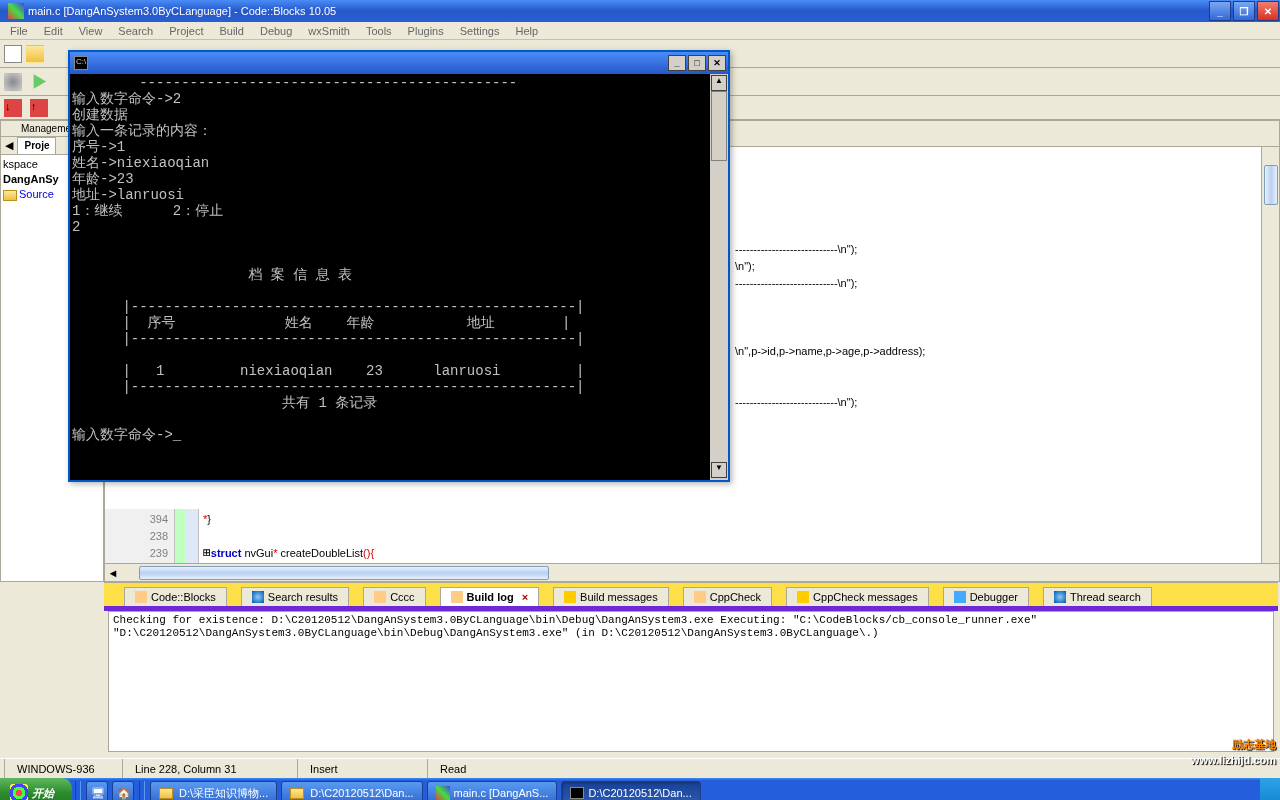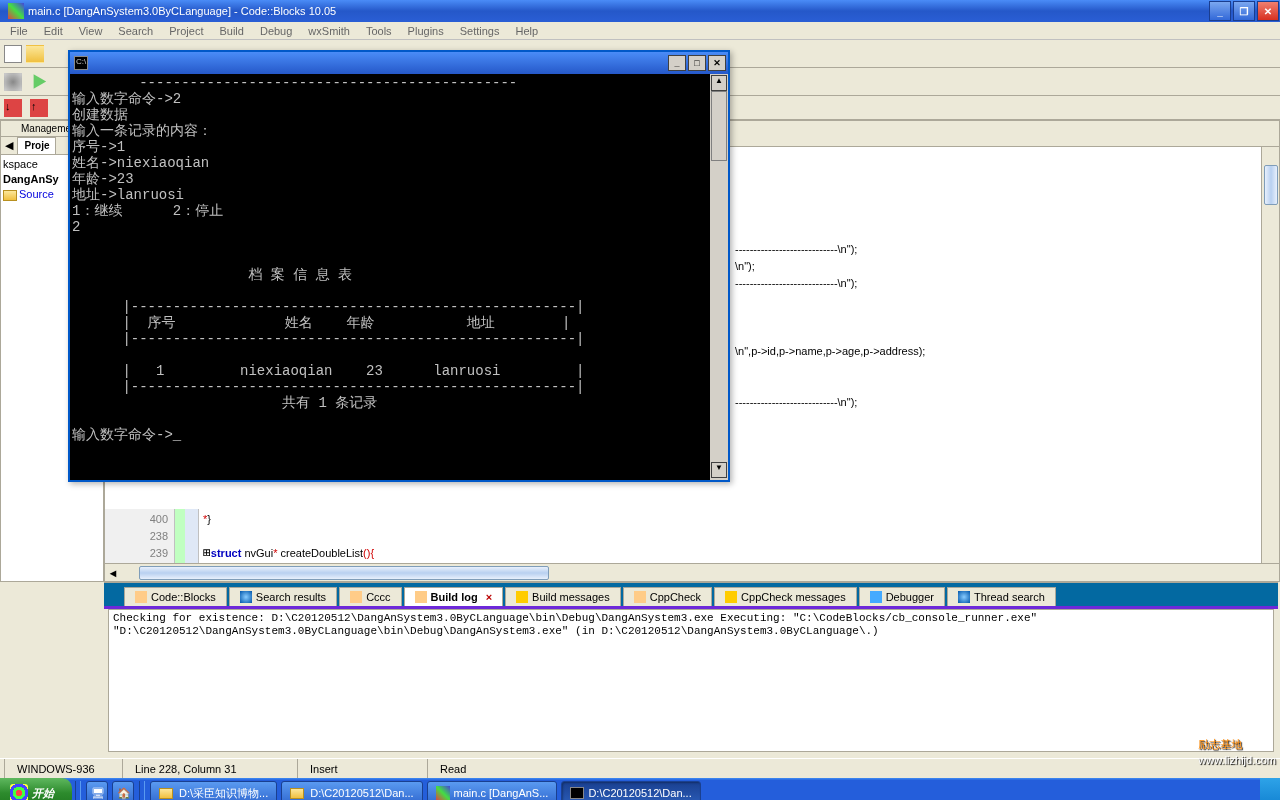--- a/index.html
+++ b/index.html
@@ -31,21 +31,21 @@
 .code-content{flex:1;font-family:'Courier New',monospace;font-size:13px;line-height:17px;padding:2px 4px;white-space:pre;color:#000}
 .code-content .kw{color:#0000c0;font-weight:bold}
 .code-content .op{color:#d00000}
 .hscroll{height:18px;background:#ece9d8;border-top:1px solid #aca899;display:flex;align-items:center}
 .hscroll-thumb{width:410px;height:14px;background:linear-gradient(to bottom,#e8f0fc,#b8d0f0,#e8f0fc);border:1px solid #7f9db9;margin-left:18px;border-radius:2px}
 .vscroll{position:absolute;right:0;top:0;width:18px;height:100%;background:#ece9d8;border-left:1px solid #aca899}
 .vscroll-thumb{position:absolute;top:18px;width:14px;height:40px;left:2px;background:linear-gradient(to right,#e8f0fc,#b8d0f0,#e8f0fc);border:1px solid #7f9db9;border-radius:2px}
 .logs-panel{height:174px;background:#ece9d8;border-top:1px solid #aca899;margin:0 2px 2px 104px;display:flex;flex-direction:column}
 .logs-header{padding:3px 6px;background:#ece9d8;border-bottom:1px solid #aca899;display:flex;font-size:10px}
 .logs-close{margin-left:auto;width:14px;height:14px;text-align:center;font-size:10px;border:1px solid #888}
-.logs-tabs{display:flex;background:#0369a1;padding:4px 20px 0;gap:2px;border-bottom:3px solid #6d28d9}
+.logs-tabs{display:flex;background:#fde047;padding:4px 20px 0;gap:14px;border-bottom:5px solid #6d28d9}
 .log-tab{padding:3px 10px;background:#ece9d8;border:1px solid #aca899;border-bottom:none;font-size:11px;display:flex;align-items:center;gap:4px}
 .log-tab.active{background:#fff;font-weight:bold}
 .log-tab.active::after{content:"×";margin-left:4px;color:#b00}
 .tab-icon{width:12px;height:12px;display:inline-block}
 .logs-content{flex:1;background:#fff;border:1px solid #aca899;margin:0 4px 4px;padding:2px 4px;font-family:'Courier New',monospace;font-size:11px;line-height:13px;overflow:hidden}
 .statusbar{height:20px;background:#ece9d8;border-top:1px solid #fff;display:flex;align-items:center;font-size:11px;padding-left:4px}
 .status-cell{border-left:1px solid #aca899;padding:0 12px;height:100%;display:flex;align-items:center}
 .taskbar{height:30px;background:linear-gradient(to bottom,#3f8cf3,#245edb 8%,#245edb 92%,#1a4bb8);display:flex;align-items:center}
 .start-btn{height:30px;padding:0 18px 0 10px;background:linear-gradient(to bottom,#5fb85f,#2d8b2d 50%,#1f771f);color:#fff;font-weight:bold;font-style:italic;font-size:15px;border-radius:0 10px 10px 0;display:flex;align-items:center;gap:4px}
 .start-icon{width:18px;height:18px;background:radial-gradient(circle,#f44 25%,#4f4 25% 50%,#44f 50% 75%,#ff4 75%);border-radius:3px}
@@ -56,21 +56,21 @@
 .console-window{position:absolute;left:68px;top:50px;width:662px;height:432px;background:#000;border:2px solid #0058c8;display:flex;flex-direction:column;box-shadow:2px 2px 6px rgba(0,0,0,0.3)}
 .console-titlebar{height:22px;background:linear-gradient(to bottom,#4a8cf7,#2558c9);display:flex;align-items:center;color:#fff;padding-left:4px;font-size:12px}
 .console-titlebar-icon{width:14px;height:14px;background:#000;border:1px solid #888;margin-right:4px;font-size:8px;color:#ccc;text-align:center}
 .console-win-btns{margin-left:auto;display:flex;gap:2px;margin-right:2px}
 .console-win-btn{width:18px;height:16px;background:#d4d0c8;border:1px solid #404040;display:flex;align-items:center;justify-content:center;font-family:Arial;font-size:9px;font-weight:bold;color:#000}
 .console-body{flex:1;display:flex;background:#000}
 .console-text{flex:1;color:#c0c0c0;font-family:'NSimSun','SimSun','Courier New',monospace;font-size:14px;line-height:16px;padding:1px 2px;white-space:pre;overflow:hidden}
 .console-scroll{width:18px;background:#d4d0c8;position:relative}
 .console-scroll-btn{width:16px;height:16px;background:#d4d0c8;border:1px solid #404040;margin:1px;font-size:8px;text-align:center}
 .console-scroll-thumb{position:absolute;top:17px;width:16px;height:70px;left:1px;background:#d4d0c8;border:1px solid #808080}
-.watermark{position:absolute;right:4px;bottom:32px;color:#ff8800;font-size:14px;font-weight:normal;font-family:'SimHei',sans-serif;text-shadow:1px 1px 1px #000;line-height:16px;text-align:left}
+.watermark{position:absolute;right:4px;bottom:32px;color:#ff8800;font-size:14px;font-weight:bold;font-family:'SimHei',sans-serif;text-shadow:1px 1px 1px #000;line-height:16px;text-align:right}
 .watermark .url{color:#fff;font-size:11px}
 .folder-icon{width:14px;height:11px;background:linear-gradient(#fce79a,#f0c040);border:1px solid #b89020;display:inline-block;vertical-align:middle;margin-right:2px}
 </style>
 </head>
 <body>
 
 <div class="titlebar">
   <div class="titlebar-icon"></div>
   <span>main.c [DangAnSystem3.0ByCLanguage] - Code::Blocks 10.05</span>
   <div class="win-buttons">
@@ -134,21 +134,21 @@
 <span class="str">----------------------------\n"</span><span class="op">);</span>
 
 
 
 <span class="str">\n"</span><span>,p-&gt;id,p-&gt;name,p-&gt;age,p-&gt;address);</span>
 
 
 <span class="str">----------------------------\n"</span><span class="op">);</span></div>
         <div style="position:absolute;bottom:0;left:0;right:0;display:flex;height:54px">
           <div class="gutter">
-              <div>400</div>
+              <div>394</div>
               <div>238</div>
               <div>239</div>
             </div>
           <div class="marker-margin"></div>
           <div class="fold-margin"></div>
           <div class="code-content"><span class="op">*</span><span>}</span>
 
 ⊞<span class="kw">struct</span><span> nvGui</span><span class="op">*</span><span> createDoubleList</span><span class="op">(){</span></div>
         </div>
       </div>

